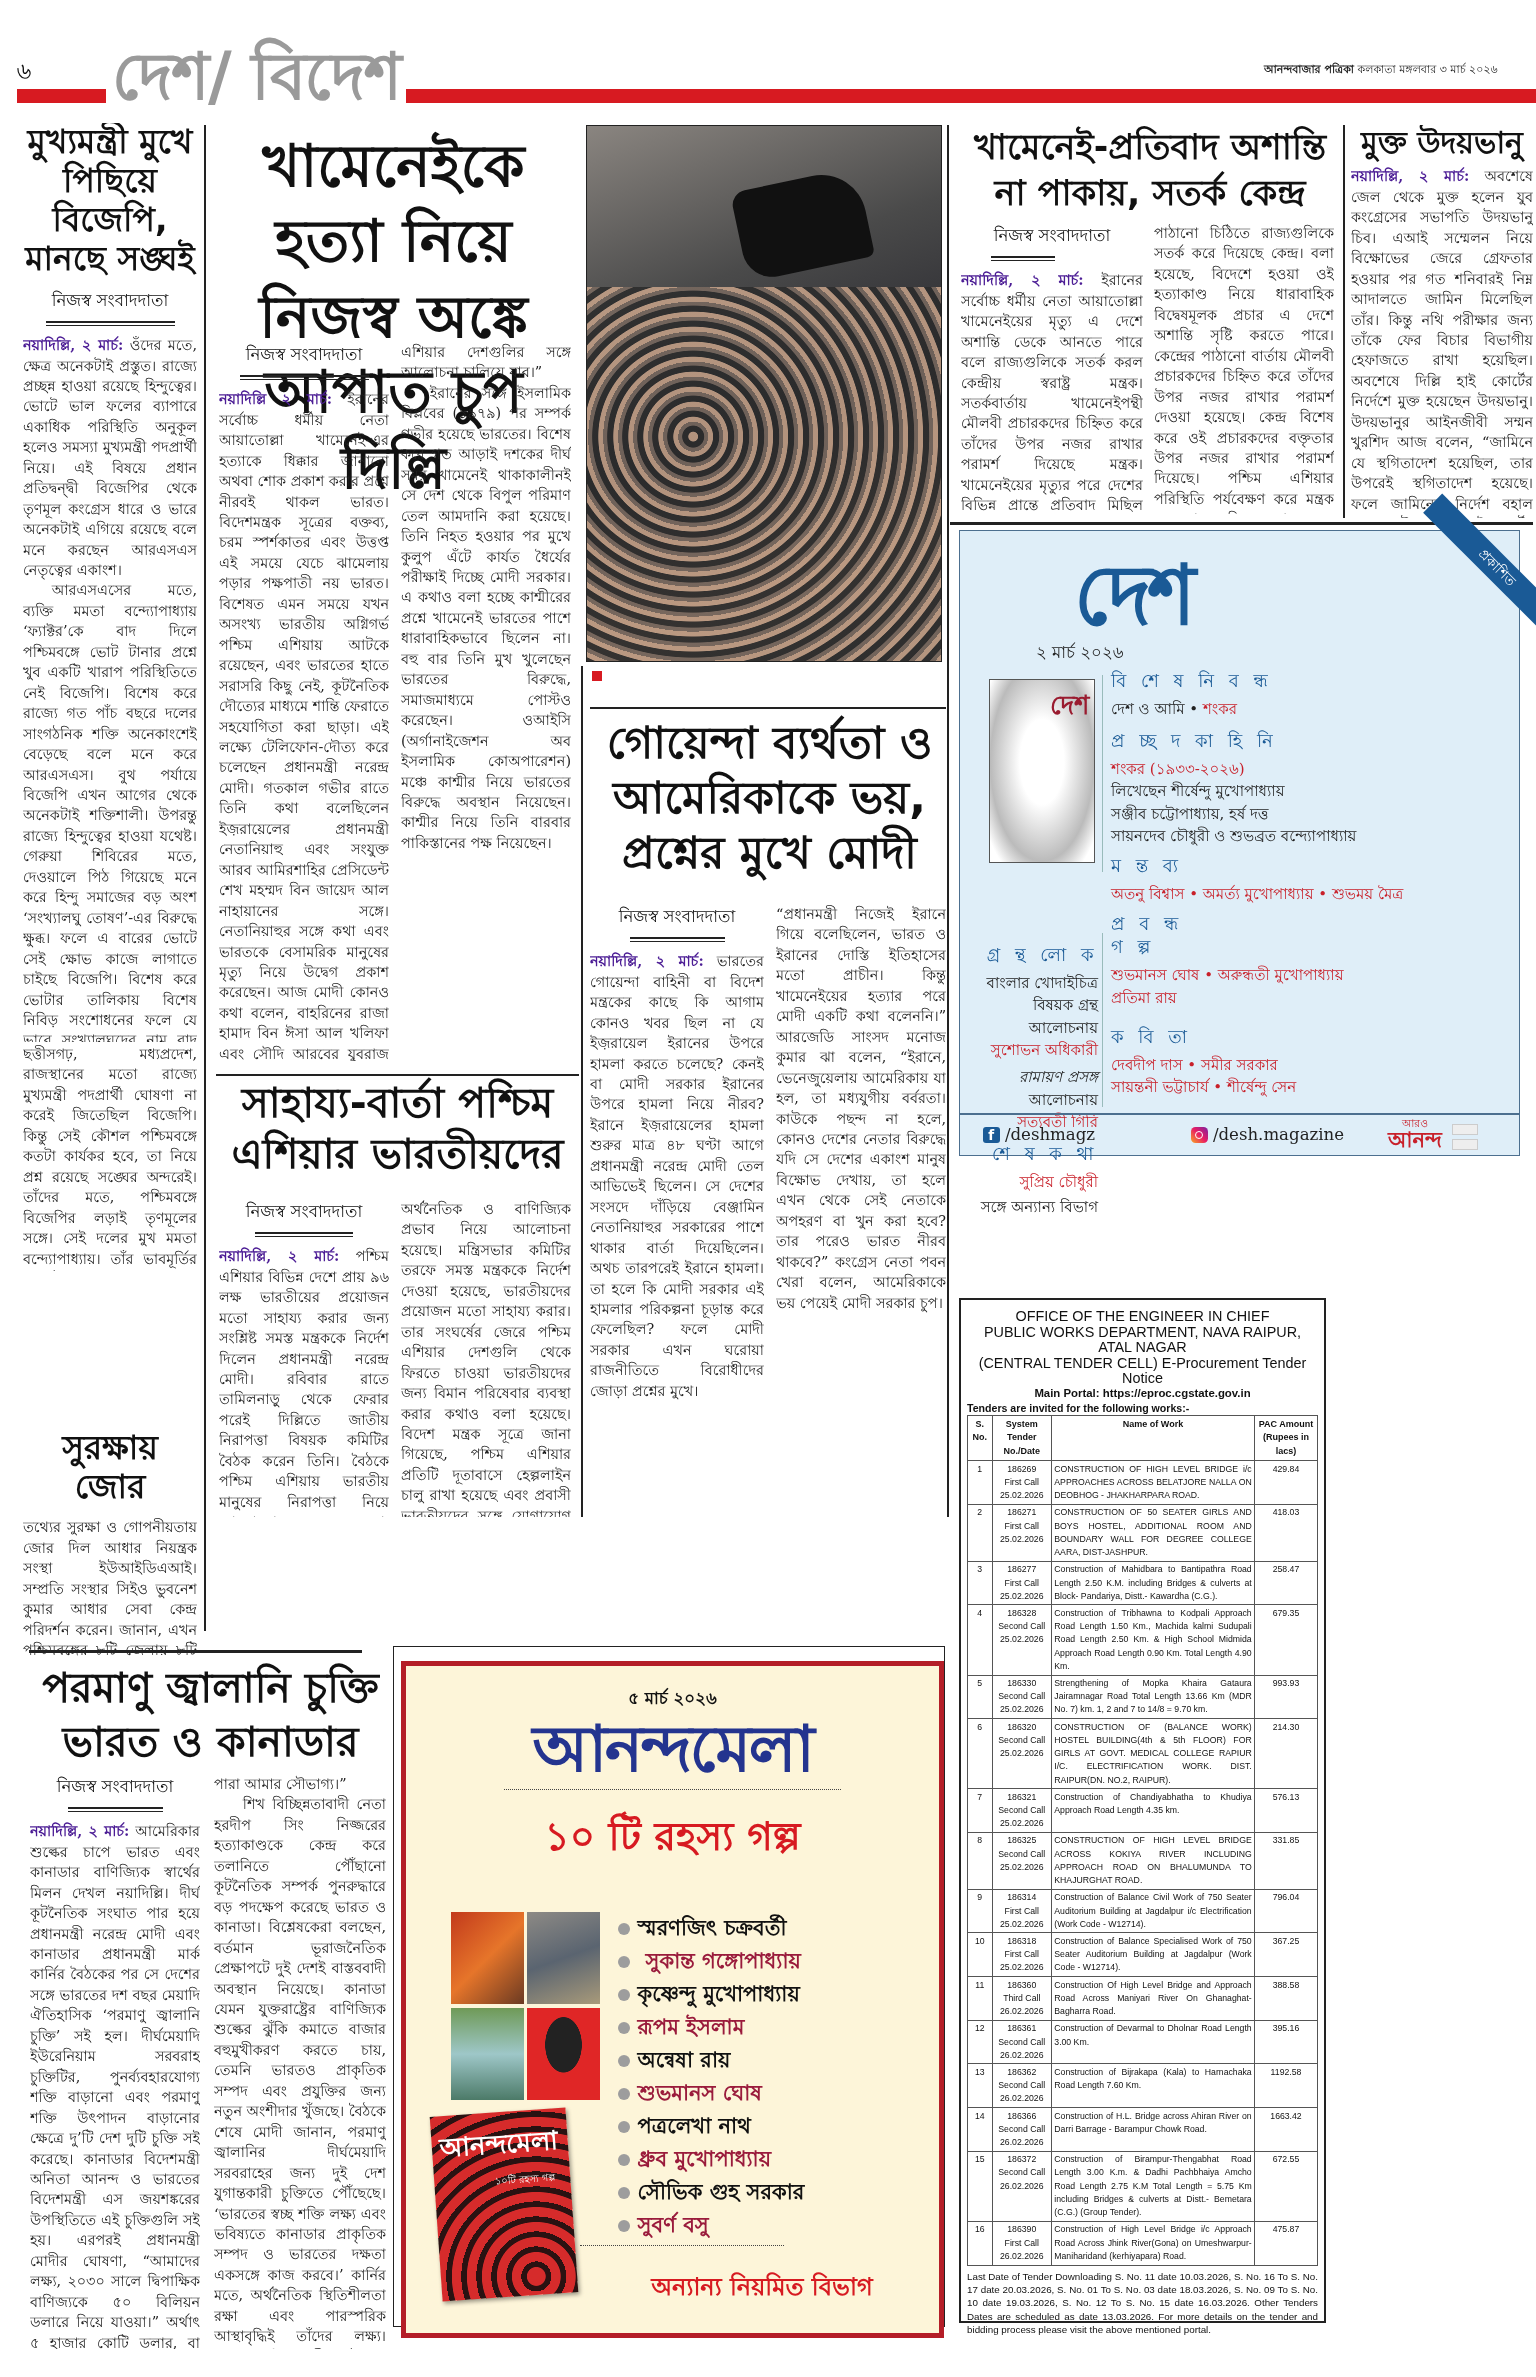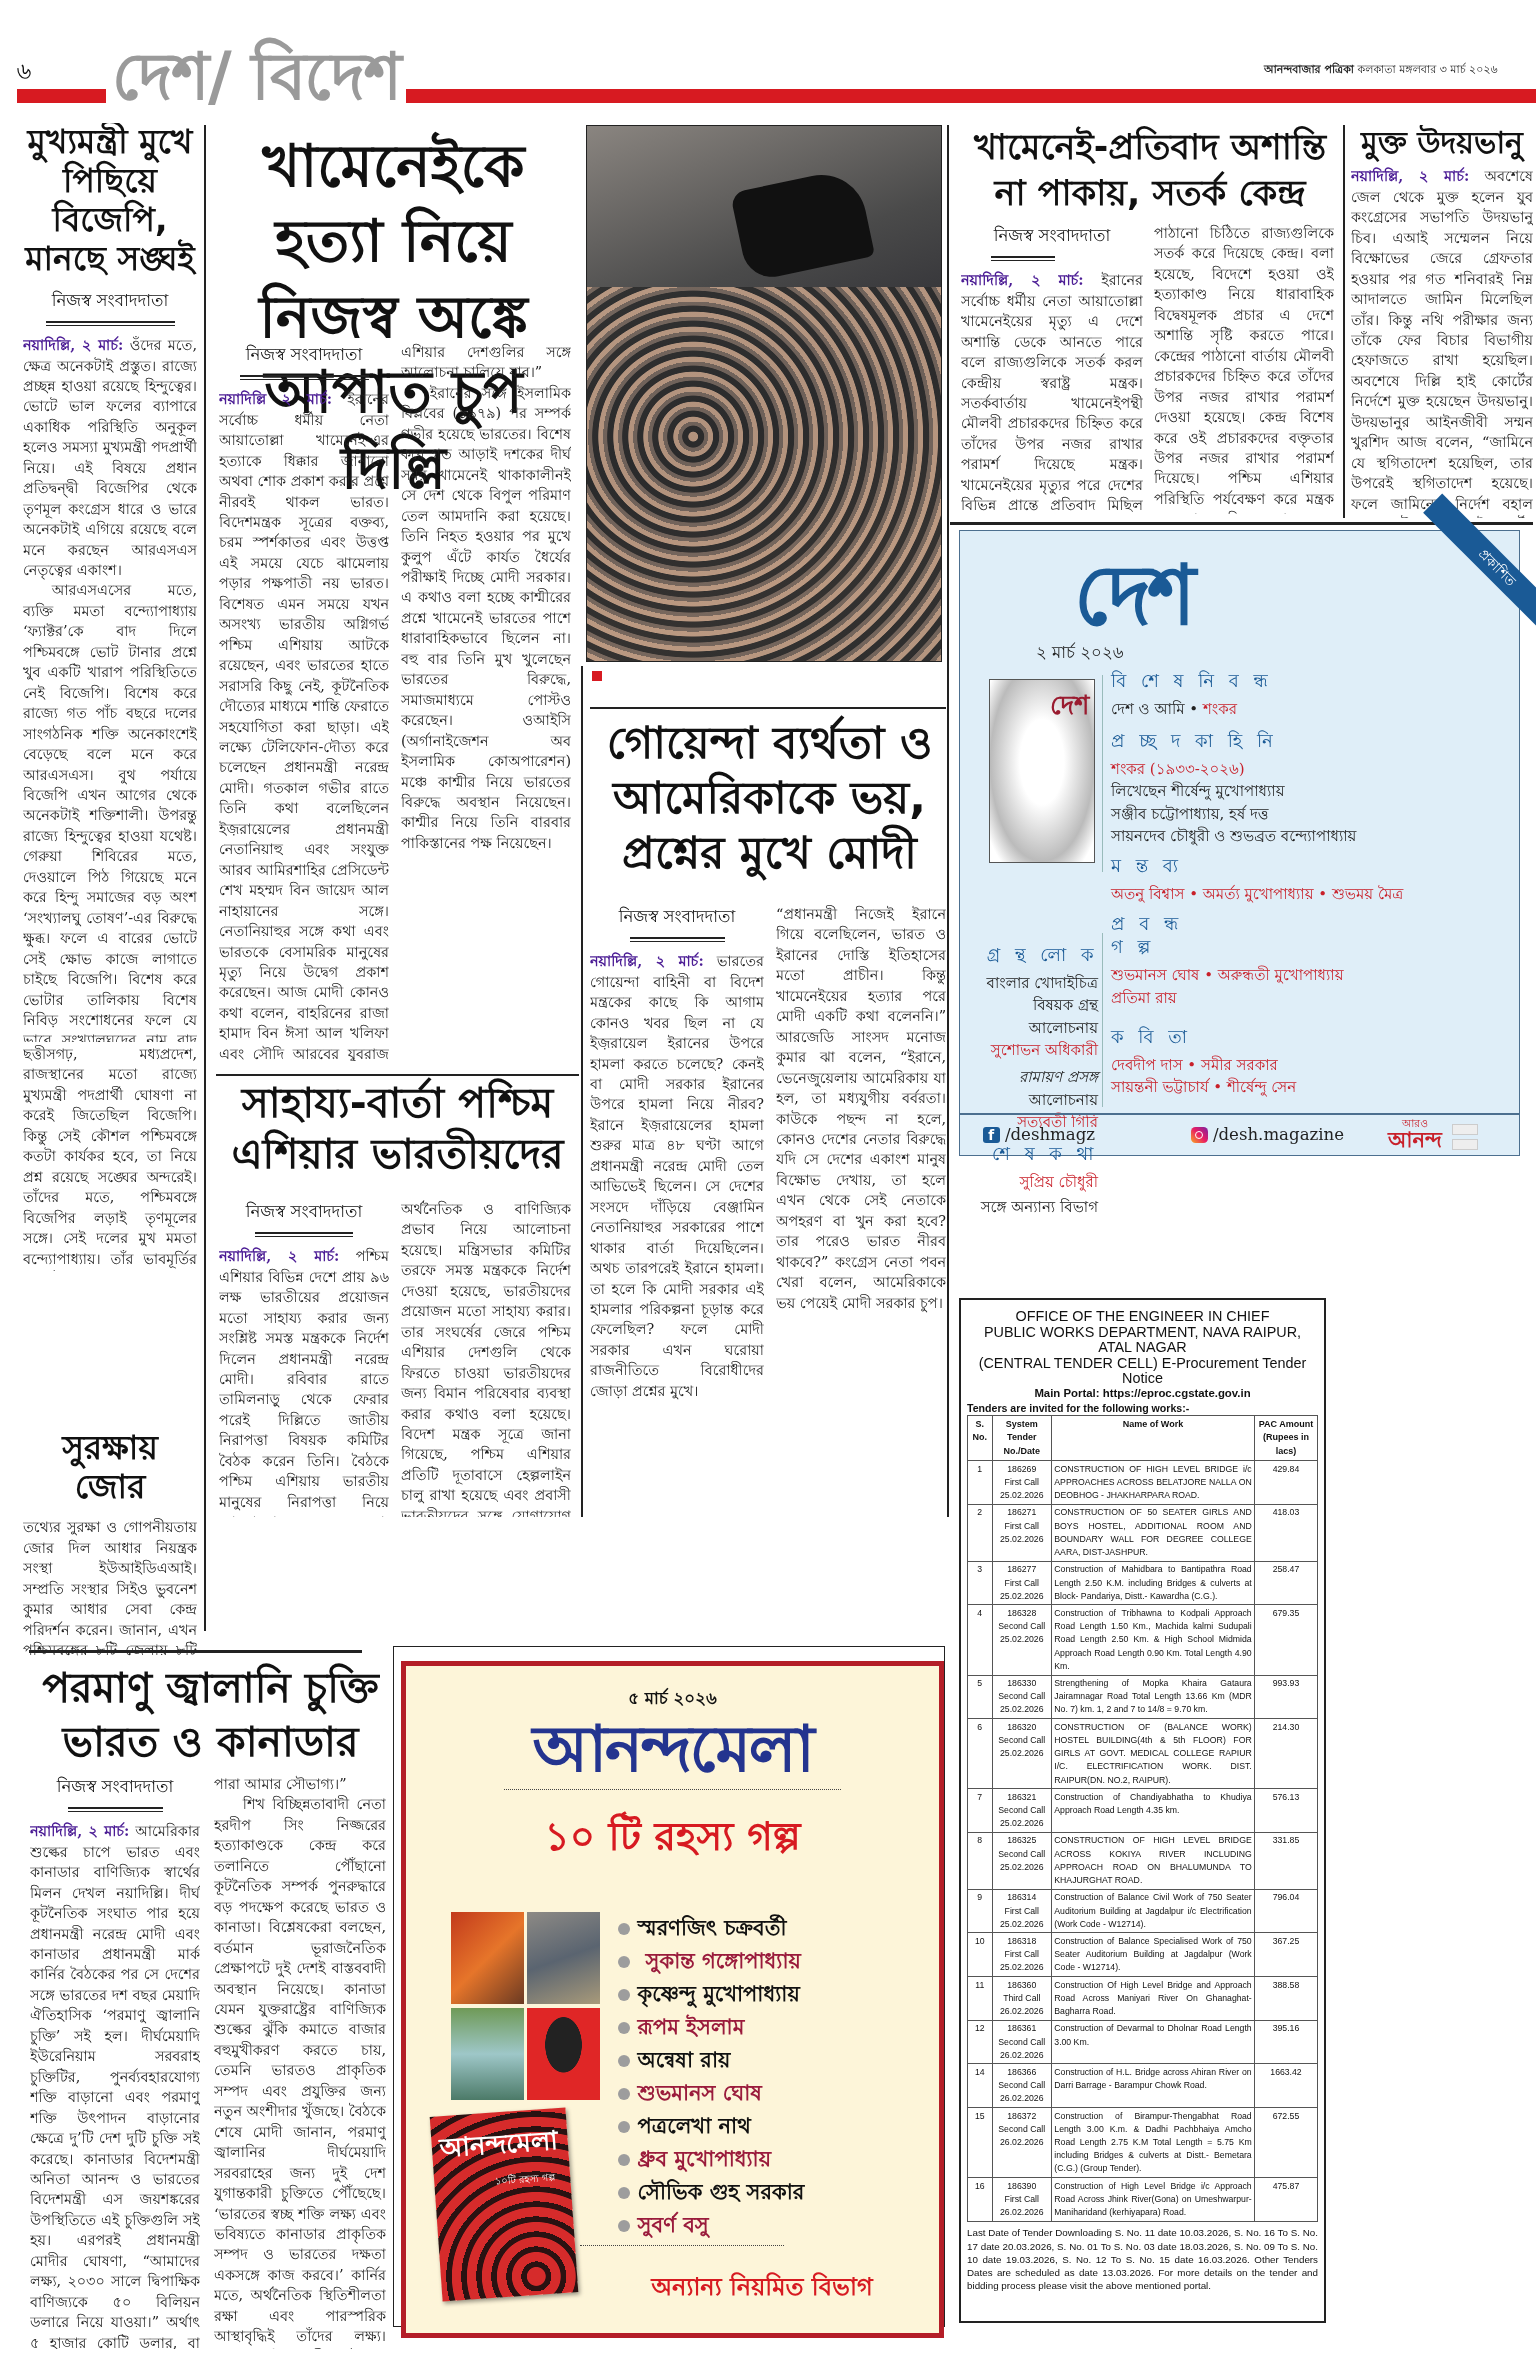--- a/index.html
+++ b/index.html
@@ -345,20 +345,30 @@
           <td class="c"><span>12</span></td>
           <td class="c">
             <div>186361</div>
             <div>Second Call</div>
             <div>26.02.2026</div>
           </td>
           <td class="w"><span>Construction of Devarmal to Dholnar Road Length 3.00 Km.</span></td>
           <td class="a"><span>395.16</span></td>
         </tr>
         <tr>
+          <td class="c"><span>13</span></td>
+          <td class="c">
+            <div>186362</div>
+            <div>Second Call</div>
+            <div>26.02.2026</div>
+          </td>
+          <td class="w"><span>Construction of Bijrakapa (Kala) to Harnachaka Road Length 7.60 Km.</span></td>
+          <td class="a"><span>1192.58</span></td>
+        </tr>
+        <tr>
           <td class="c"><span>14</span></td>
           <td class="c">
             <div>186366</div>
             <div>Second Call</div>
             <div>26.02.2026</div>
           </td>
           <td class="w"><span>Construction of H.L. Bridge across Ahiran River on Darri Barrage - Barampur Chowk Road.</span></td>
           <td class="a"><span>1663.42</span></td>
         </tr>
         <tr>

